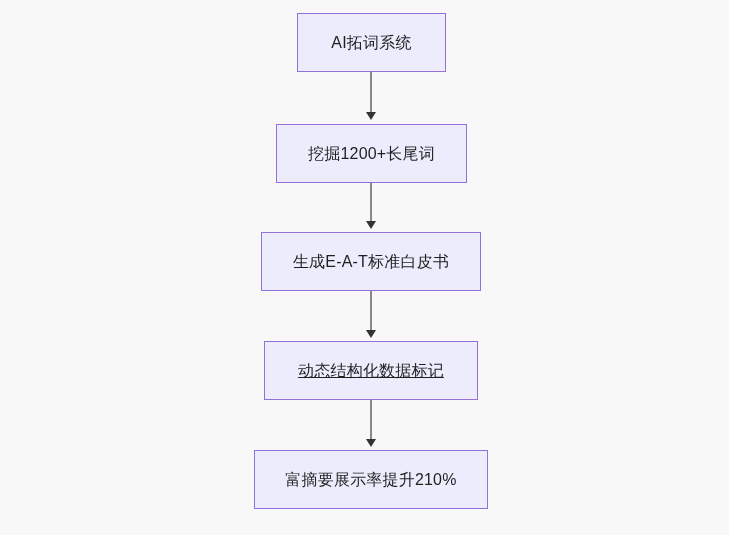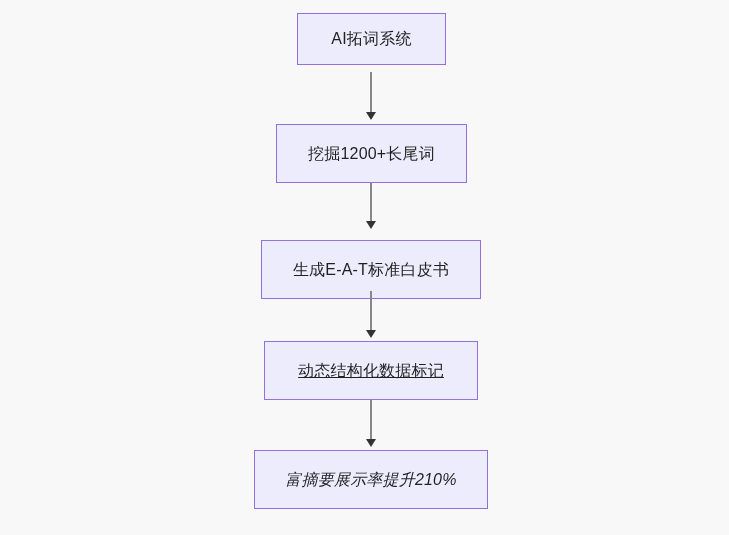--- a/index.html
+++ b/index.html
@@ -49,45 +49,45 @@
     border-left: 5px solid transparent;
     border-right: 5px solid transparent;
     border-top: 8px solid #333333;
   }
 </style>
 </head>
 <body>
 
 <div id="flowchart-canvas">
 
-  <div class="node" style="left:297px; top:13px; width:149px; height:52px;">
+  <div class="node" style="left:297px; top:13px; width:149px; height:59px;">
     <span class="node-label">AI拓词系统</span>
   </div>
 
   <div class="edge" style="left:370px; top:72px; height:44px;"></div>
   <div class="edge-arrow" style="left:366px; top:112px;"></div>
 
   <div class="node" style="left:276px; top:124px; width:191px; height:59px;justify-content:center;">
     <span class="node-label">挖掘1200+长尾词</span>
   </div>
 
   <div class="edge" style="left:370px; top:183px; height:41px;"></div>
   <div class="edge-arrow" style="left:366px; top:221px;"></div>
 
-  <div class="node" style="left:261px; top:232px; width:220px; height:59px;margin-top:8px;">
+  <div class="node" style="left:261px; top:232px; width:220px; height:59px;">
     <span class="node-label">生成E-A-T标准白皮书</span>
   </div>
 
   <div class="edge" style="left:370px; top:291px; height:42px;"></div>
   <div class="edge-arrow" style="left:366px; top:330px;"></div>
 
   <div class="node" style="left:264px; top:341px; width:214px; height:59px;text-decoration:underline;">
     <span class="node-label">动态结构化数据标记</span>
   </div>
 
   <div class="edge" style="left:370px; top:400px; height:42px;"></div>
   <div class="edge-arrow" style="left:366px; top:439px;"></div>
 
-  <div class="node" style="left:254px; top:450px; width:234px; height:59px;font-style:italic;">
+  <div class="node" style="left:254px; top:450px; width:234px; height:59px;">
     <span class="node-label">富摘要展示率提升210%</span>
   </div>
 
 </div>
 
 </body></html>

